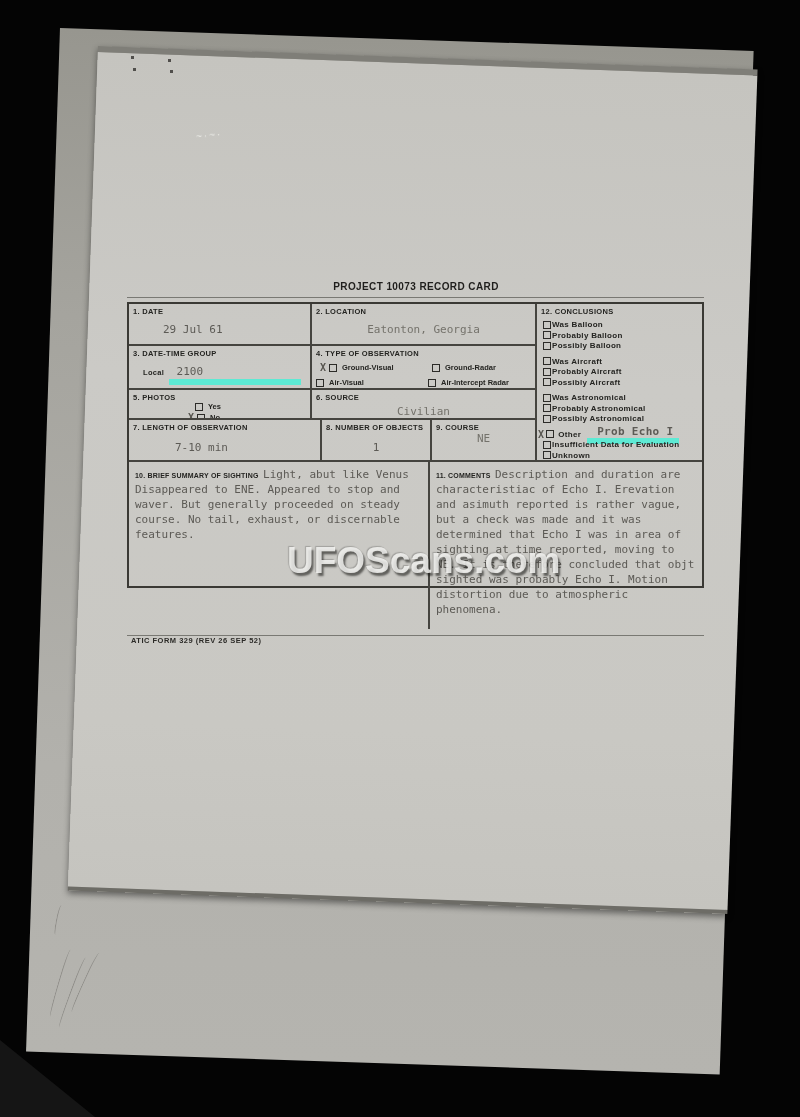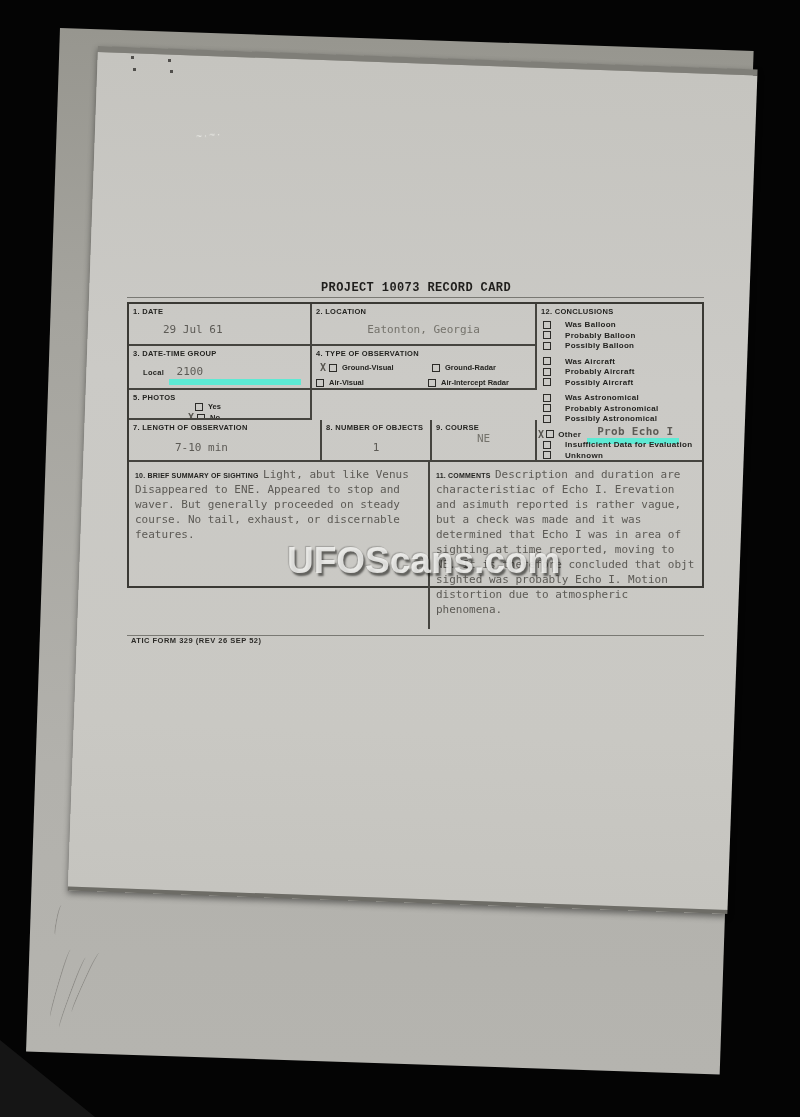--- a/index.html
+++ b/index.html
@@ -18,37 +18,37 @@
                 clip-path:polygon(0 0,100% 100%,0 100%);}
   
   .dot{position:absolute;width:3px;height:3px;background:#3b3a36;opacity:.85;}
   .smudge{position:absolute;left:196px;top:130px;color:rgba(240,240,235,.85);font-size:10px;
           transform:rotate(-6deg);filter:blur(.6px);letter-spacing:2px;}
   .wrinkle{position:absolute;width:4px;border-left:1px solid rgba(105,104,99,.5);border-radius:60% 40%;}
 
   
   .content{position:absolute;left:0;top:0;width:800px;height:1117px;}
   .title{position:absolute;left:127px;top:281px;width:578px;text-align:center;
-         font-weight:bold;font-size:12px;letter-spacing:.4px;color:#201f1d;font-family:Liberation Mono, monospace;}
+         font-weight:bold;font-size:10px;letter-spacing:.4px;color:#201f1d;}
   .tline{position:absolute;height:1px;background:rgba(55,54,50,.55);}
 
   .rc-table{position:absolute;left:127px;top:302px;width:577px;height:286px;
             border:2px solid #3a3934;box-sizing:border-box;}
   .cell{position:absolute;box-sizing:border-box;padding:3px 4px;overflow:hidden;}
   .b-r{border-right:2px solid #45443f;}
   .b-b{border-bottom:2px solid #45443f;}
   .lbl{font-weight:bold;font-size:7.5px;line-height:9px;letter-spacing:.3px;color:#242421;}
   .typed{font-family:"DejaVu Sans Mono",monospace;font-size:11px;color:#5c5a55;}
   .typed.faded{color:#74726b;}
   .cb{display:inline-block;width:6px;height:6px;border:1px solid #2c2b28;
       vertical-align:middle;flex:0 0 auto;}
   .xm{font-family:"DejaVu Sans Mono",monospace;font-size:10px;color:#57554f;margin-right:-2px;}
   .fill-line{display:inline-block;border-bottom:6px solid #5eead4;text-align:left;}
   .opt{display:flex;align-items:center;gap:5px;font-weight:bold;font-size:7.5px;color:#242421;}
-  .citem{display:flex;align-items:center;gap:14px;height:9.5px;margin:0 0 1px 2px;
+  .citem{display:flex;align-items:center;gap:1px;height:9.5px;margin:0 0 1px 2px;
          font-weight:bold;font-size:8px;letter-spacing:.3px;color:#242421;white-space:nowrap;}
   .cgap{height:5px;}
   .flowp{margin:1px 2px;line-height:13px;}
   .flowp .lbl{font-size:7px;letter-spacing:.2px;}
   .footer-note{position:absolute;left:131px;top:636px;font-weight:bold;font-size:7.5px;
                letter-spacing:.5px;color:#2b2a27;}
   .watermark{position:absolute;left:287px;top:540px;font-weight:bold;font-size:37px;
              color:rgba(249,249,246,.82);letter-spacing:0;
              text-shadow:2px 3px 2px rgba(25,25,22,.6),-1px -1px 1px rgba(25,25,22,.22);}
 </style>
@@ -133,20 +133,24 @@
           <span class="cb"></span>
           <span>Yes</span>
         </div>
         <div class="opt" style="margin:1px 0 0 55px">
           <span class="xm">X</span>
           <span class="cb"></span>
           <span>No</span>
         </div>
       </div>
 
+      <div class="cell b-r b-b" style="left:183px;top:86px;width:225px;height:30px">
+        <div class="lbl">6. SOURCE</div>
+        <div class="typed faded" style="margin-top:3px;text-align:center">Civilian</div>
+      </div>
 
       <div class="cell b-r b-b" style="left:0;top:116px;width:193px;height:42px">
         <div class="lbl">7. LENGTH OF OBSERVATION</div>
         <div class="typed" style="margin:9px 0 0 42px">7-10 min</div>
       </div>
 
       <div class="cell b-r b-b" style="left:193px;top:116px;width:110px;height:42px">
         <div class="lbl">8. NUMBER OF OBJECTS</div>
         <div class="typed" style="margin-top:9px;text-align:center">1</div>
       </div>

